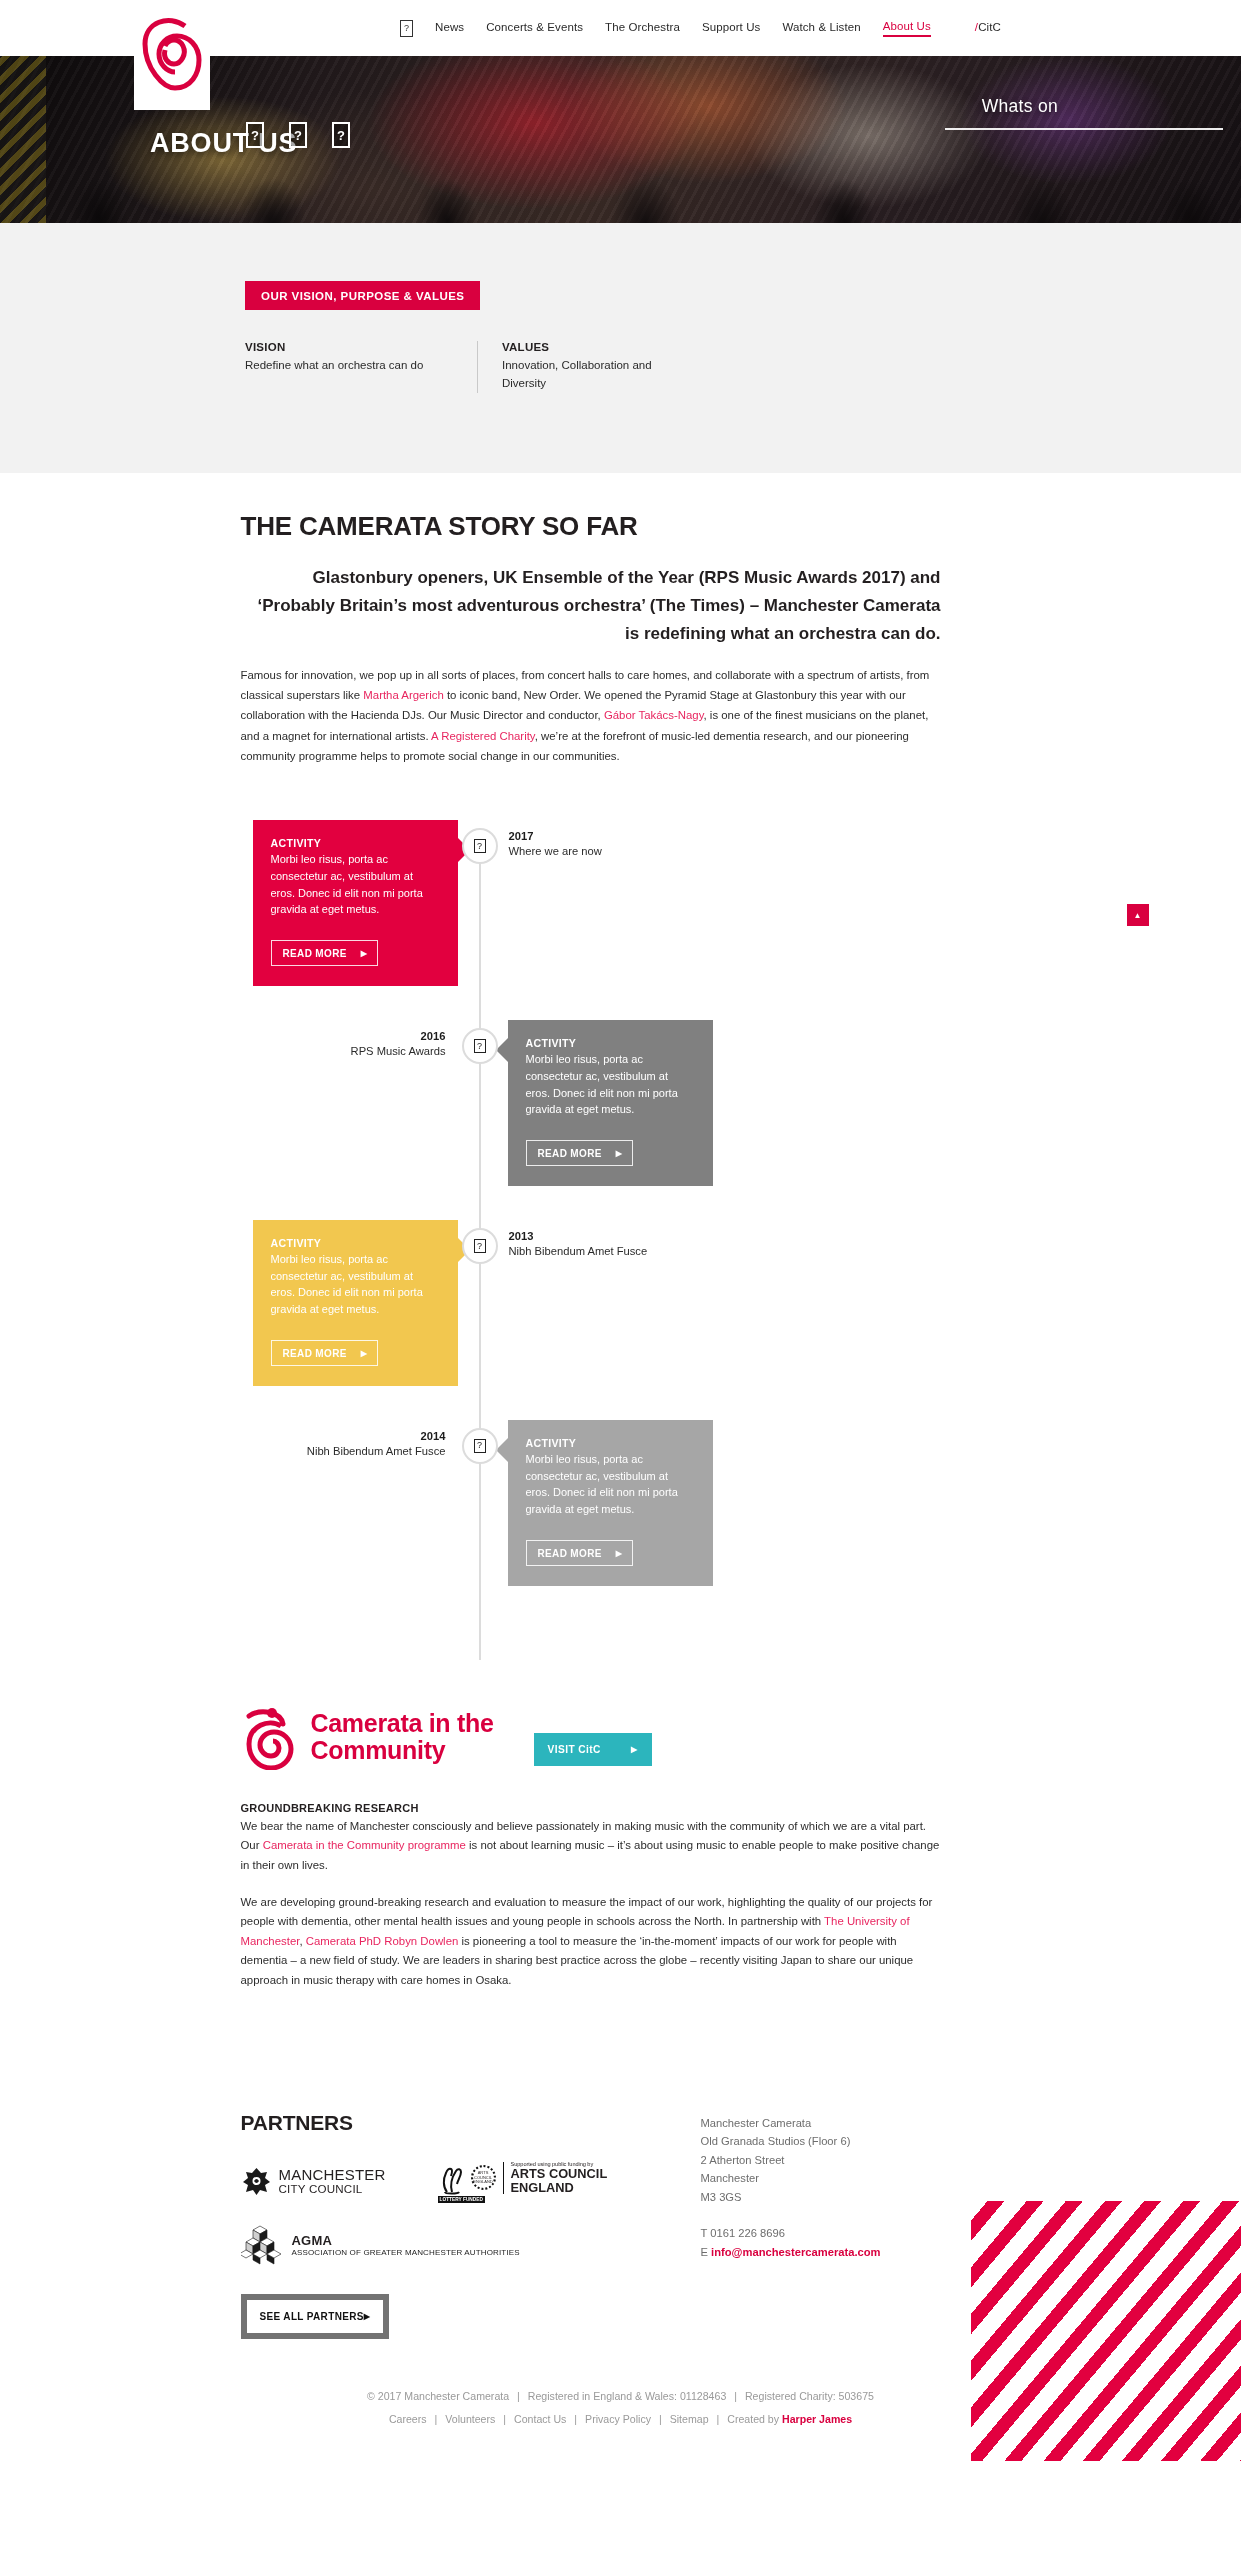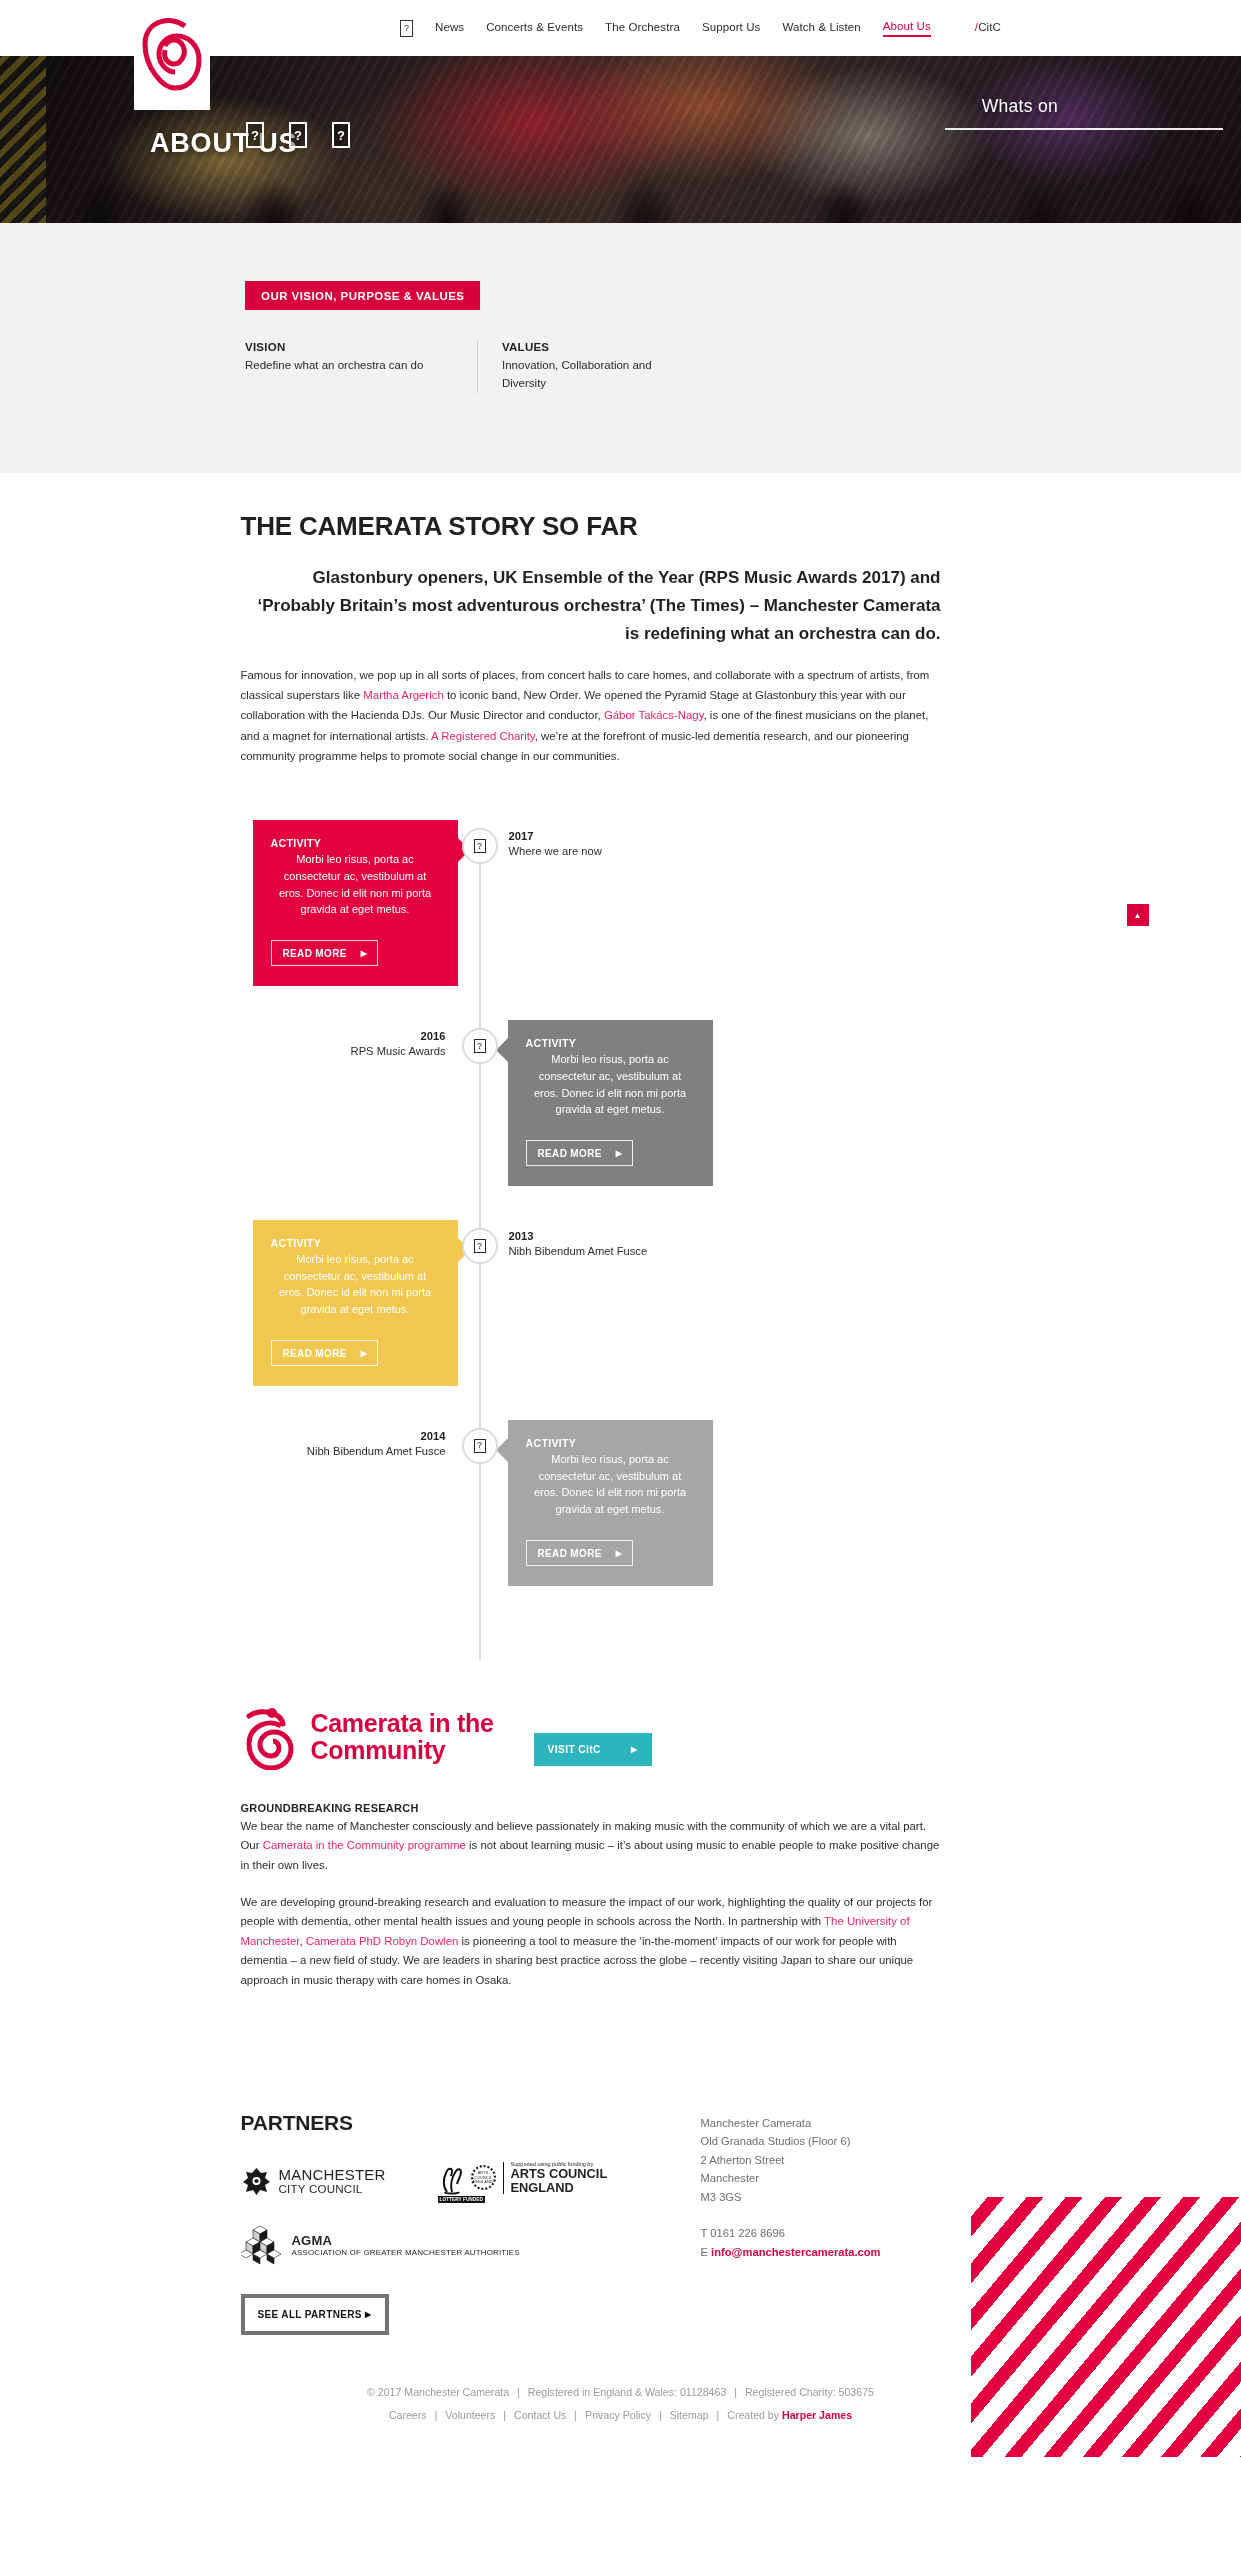--- a/index.html
+++ b/index.html
@@ -227,21 +227,21 @@
   }
   .card {
     position: relative;
     width: 205px;
     padding: 17px 18px 20px 18px;
     color: #ffffff;
   }
   .card .card-h {
     font-size: 10.6px; font-weight: 700; letter-spacing: .3px; margin-bottom: 2px;
   }
-  .card .card-p { font-size: 11px; line-height: 1.52; text-align: center; }
+  .card .card-p { font-size: 11px; line-height: 1.52; }
   .readmore {
     display: inline-flex;
     align-items: center;
     justify-content: space-between;
     margin-top: 22px;
     border: 1px solid rgba(255,255,255,.85);
     padding: 7px 10px 6px 11px;
     font-size: 10px;
     font-weight: 700;
     letter-spacing: .35px;
@@ -371,21 +371,21 @@
   .lottery-lbl {
     font-size: 4.8px; font-weight: 700; color:#fff; background:#111;
     padding: 1px 2px; position:absolute; left:0; bottom:-1px; white-space:nowrap;
   }
   .agma-stack { width: 42px; height: 44px; flex: none; }
   .agma-txt { margin-left: 9px; }
   .agma-txt .t1 { font-size: 13px; font-weight: 700; letter-spacing: .2px; }
   .agma-txt .t2 { font-size: 8px; line-height: 1.28; letter-spacing: .15px; color: #1d1d1d; }
   .see-all {
     margin-top: 4px;
-    border: 4px solid #737373;
+    border: 6px solid #737373;
     background: #fff;
     font-size: 10px;
     font-weight: 700;
     letter-spacing: .35px;
     padding: 11px 13px;
     display: inline-flex;
     align-items: center;
     justify-content: space-between;
     min-width: 148px;
     cursor: pointer;

